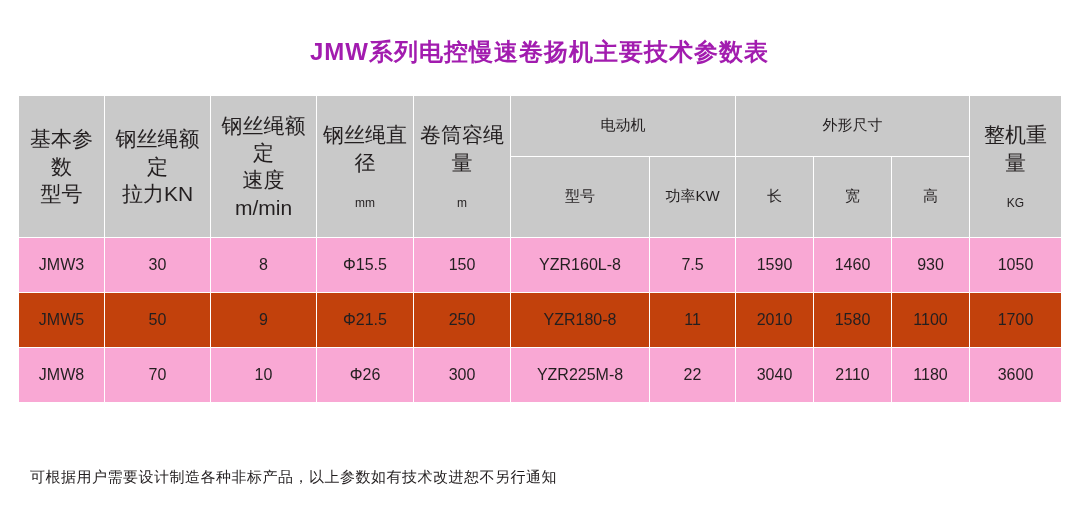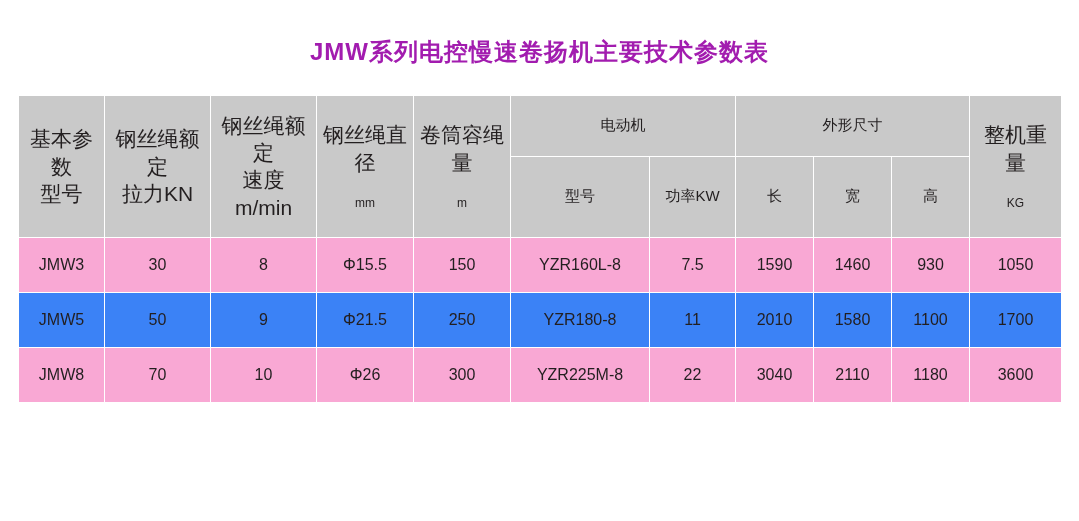--- a/index.html
+++ b/index.html
@@ -72,21 +72,21 @@
     display: block;
     font-size: 21px;
     line-height: 1.3;
   }
   
   table.spec tbody td {
     height: 50px;
     font-size: 16px;
   }
   tbody tr.r-light td { background: #f9a8d4; }
-  tbody tr.r-dark  td { background: #3b82f6; }
+  tbody tr.r-dark  td { background: #c2410c; }
 
   .footnote {
     position: absolute;
     left: 30px;
     bottom: 34px;
     font-size: 15px;
     color: #231f20;
     letter-spacing: 0.5px;
   }
 </style>
@@ -186,14 +186,15 @@
           <td>22</td>
           <td>3040</td>
           <td>2110</td>
           <td>1180</td>
           <td>3600</td>
         </tr>
       </tbody>
     </table>
   </div>
 
+  <div class="footnote">可根据用户需要设计制造各种非标产品，以上参数如有技术改进恕不另行通知</div>
 
 </div>
 
 </body></html>

